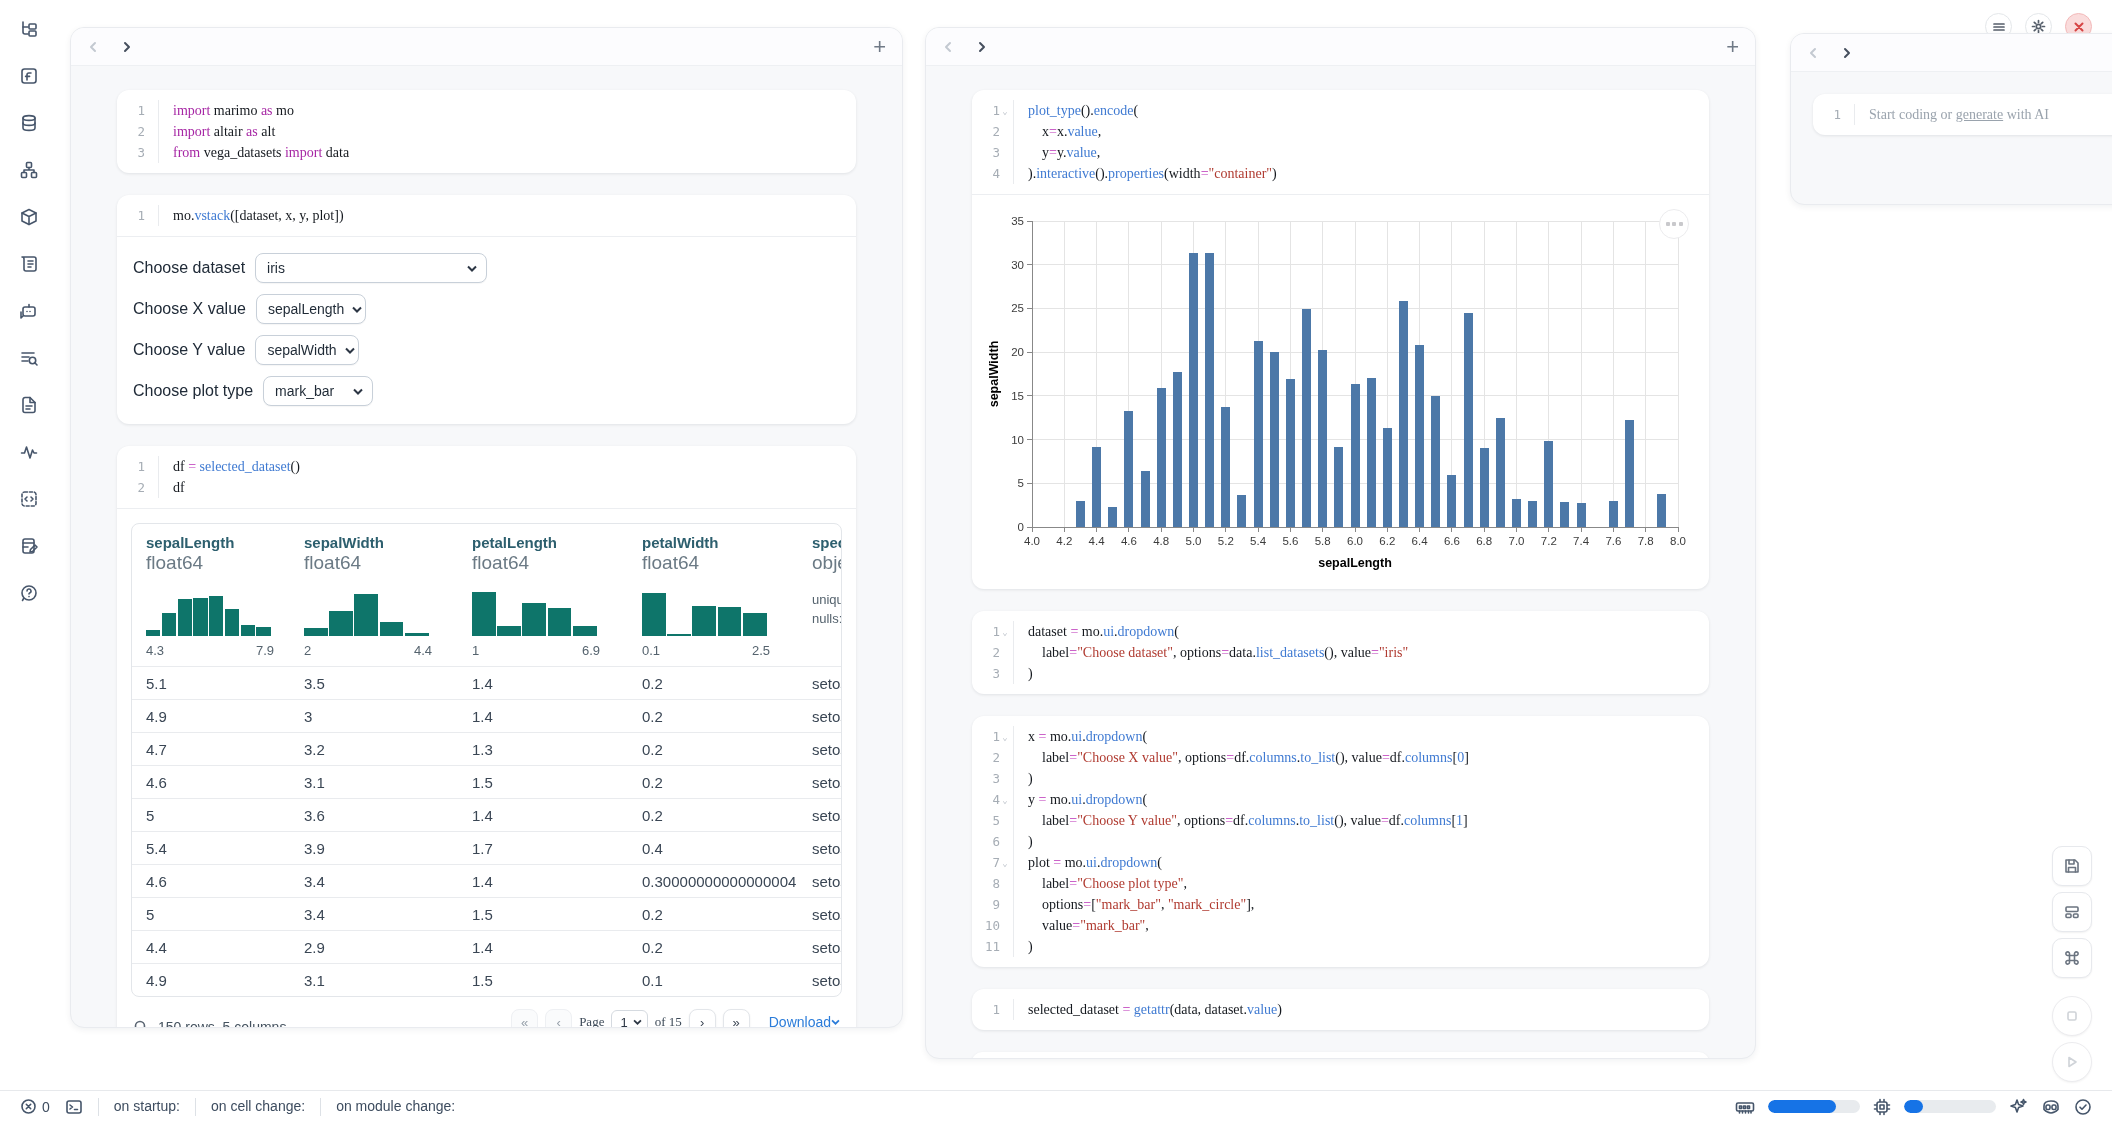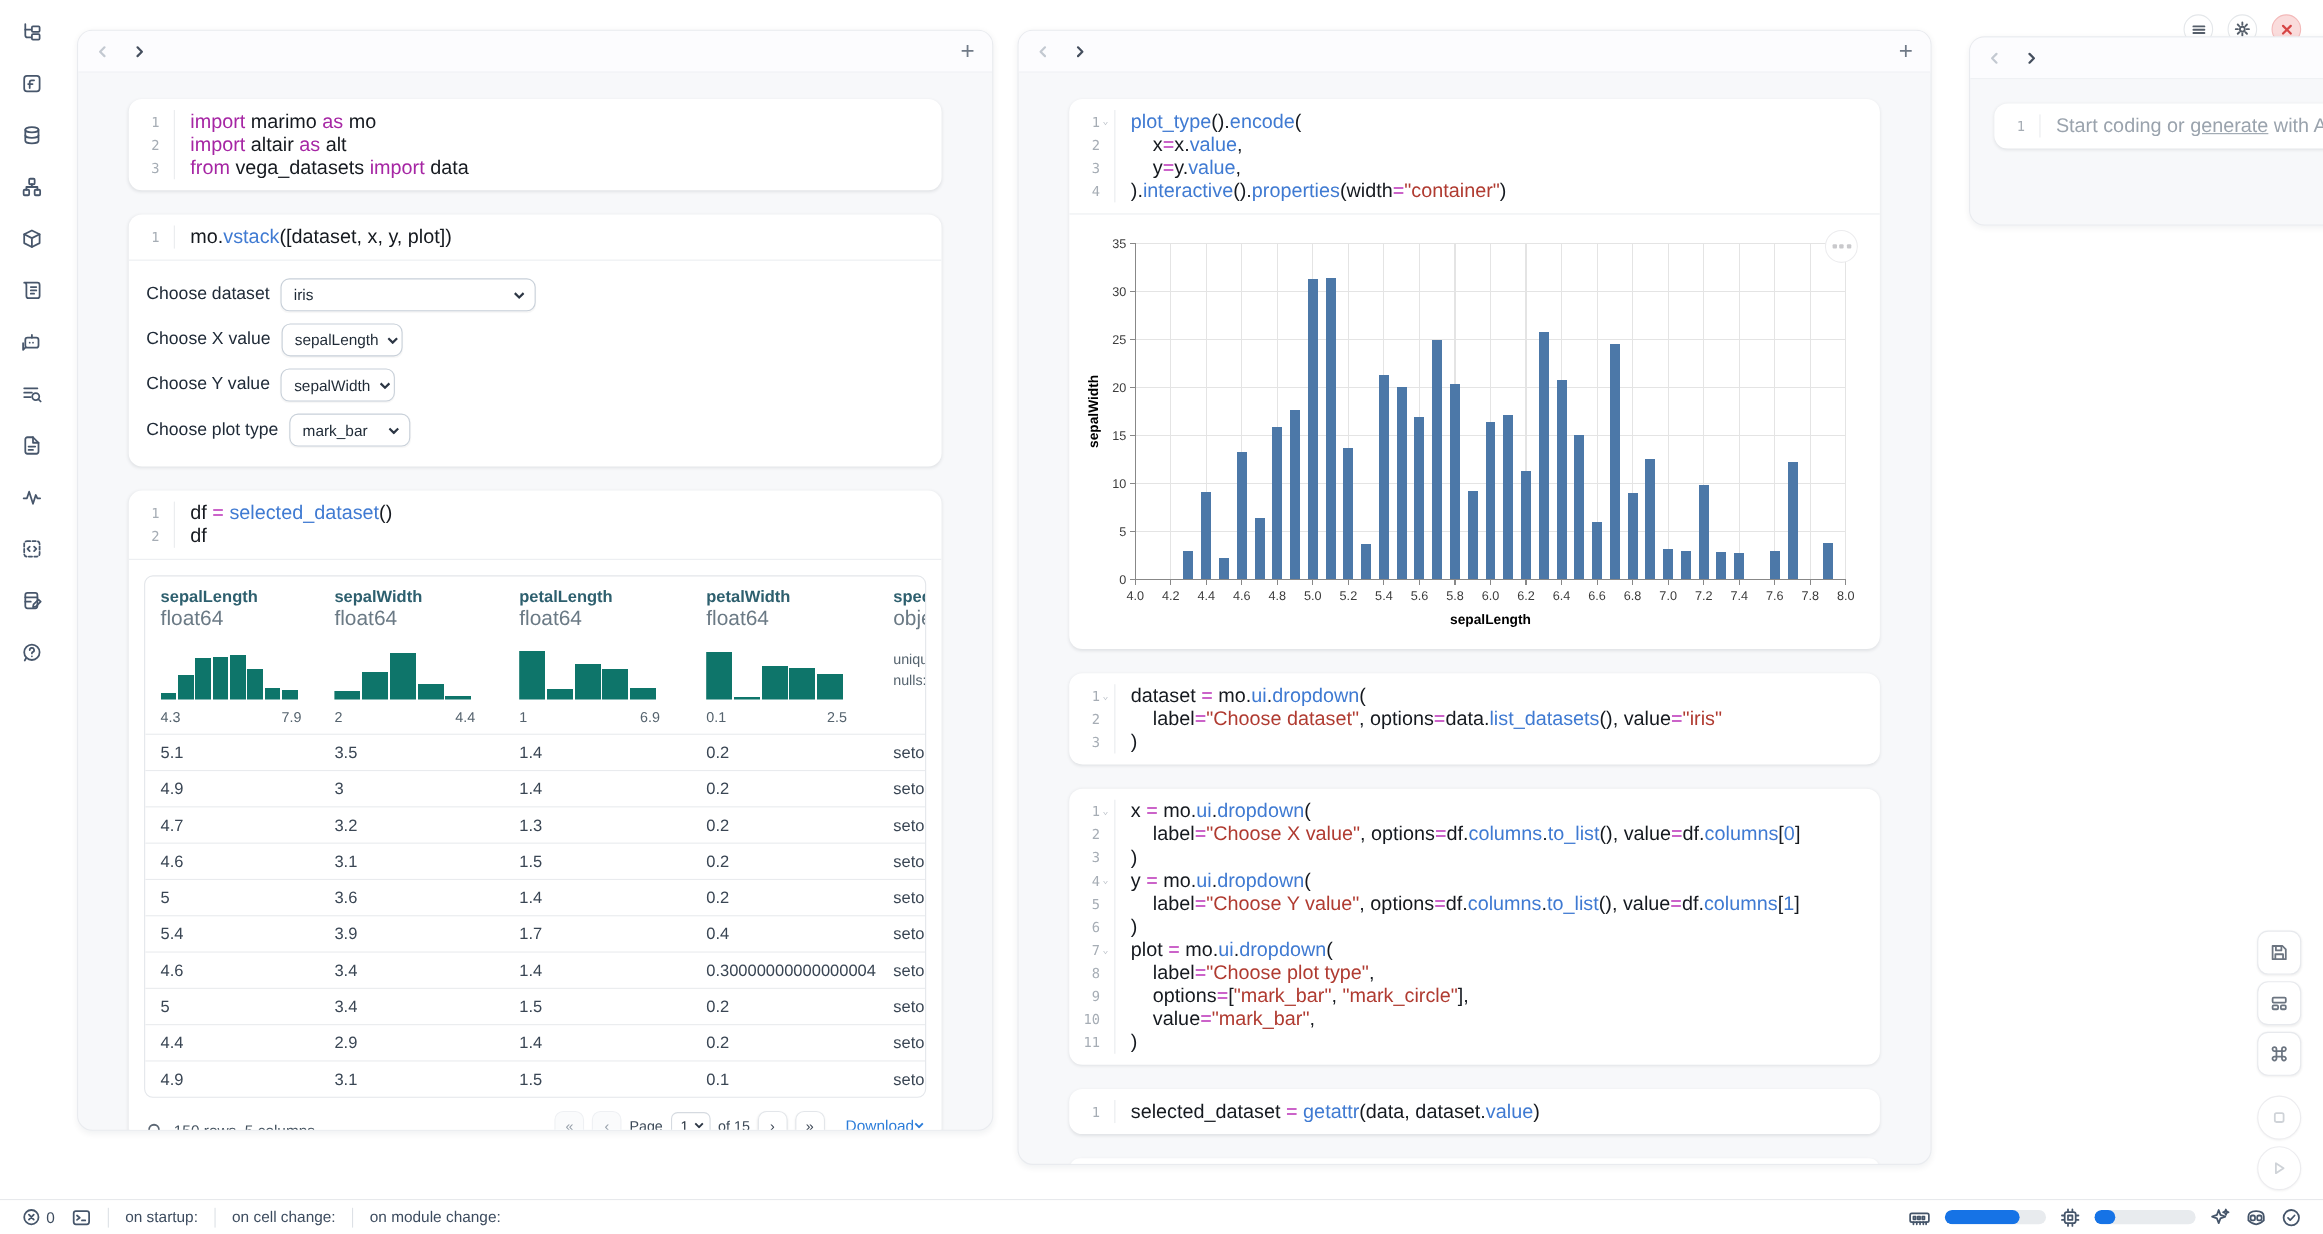--- a/index.html
+++ b/index.html
@@ -35,22 +35,22 @@
   
   .cell { background:#fff; border-radius:12px; box-shadow:0 1px 3px rgba(30,35,48,.10);
     margin-bottom:22px; overflow:hidden; }
   .codewrap { display:flex; padding:10px 0; cursor:text; }
   .gutter { width:42px; flex:none; border-right:1px solid #e9ebee; }
   .gutter .ln { height:21px; display:flex; justify-content:flex-end; align-items:center;
     padding-right:3px; font-family:"DejaVu Sans Mono", monospace; font-size:12.5px; color:#a6adb5; }
   .gutter .ln .num { min-width:18px; text-align:right; }
   .gutter .ln .fold { width:10px; font-size:9px; color:#b9bfc7; text-align:center; font-style:normal; }
   .codecol { padding-left:14px; flex:1; overflow:hidden; }
-  .cl { height:21px; line-height:21px; white-space:pre; font-family:Liberation Sans, sans-serif;
-    font-size:18px; color:#15191f; }
+  .cl { height:21px; line-height:21px; white-space:pre; font-family:Liberation Serif, serif;
+    font-size:14px; color:#15191f; }
   .tok-k { color:#a626a4; }
   .tok-o { color:#bb32b8; }
   .tok-f { color:#3f7ad2; }
   .tok-s { color:#b03b31; }
   .tok-n { color:#3f7ad2; }
   .tok-p { color:#9aa3ad; }
   .tok-pu { color:#9aa3ad; text-decoration:underline; }
 
   .output { border-top:1px solid #eceef1; }
 
@@ -79,21 +79,21 @@
   .df-row { border-top:1px solid #e9ebee; height:33px; }
   .df-cell { display:flex; align-items:center; padding-left:14px; font-size:15px; color:#3a4654;
     white-space:nowrap; overflow:hidden; }
   .table-footer { display:flex; align-items:flex-end; padding:12px 2px 8px; gap:9px; }
   .tf-summary { font-size:14px; color:#44525f; }
   .pager { margin-left:auto; display:flex; align-items:center; gap:7px; }
   .pg-btn { width:27px; height:26px; border-radius:8px; display:flex; align-items:center;
     justify-content:center; font-size:13px; cursor:pointer; }
   .pg-muted { background:#fafbfc; border:1px solid #eef0f3; color:#97a0aa; }
   .pg-live { background:#fff; border:1px solid #e3e6ea; color:#3e4856; box-shadow:0 1px 2px rgba(0,0,0,.08); }
-  .pg-label { font-size:13px; color:#3d4a58; }
+  .pg-label { font-size:13px; color:#3d4a58;font-family:Liberation Serif, serif; }
   .pg-select { border:1px solid #d5dae0; border-radius:6px; height:24px; padding:0 5px 0 8px;
     font-size:13px; color:#2c3644; display:flex; align-items:center; gap:5px; background:#fff; cursor:pointer; }
   .pg-select svg { stroke:#2c3644; stroke-width:2; fill:none; }
   .download { margin-left:12px; display:flex; align-items:center; gap:0; color:#2b7cd9;
     font-size:14px; cursor:pointer; }
   .download svg { stroke:#2b7cd9; stroke-width:2; fill:none; }
 
   
   .chart-output { padding:12px 14px 6px; position:relative; }
   .more-btn { position:absolute; top:14px; right:20px; width:30px; height:30px; border-radius:50%;

